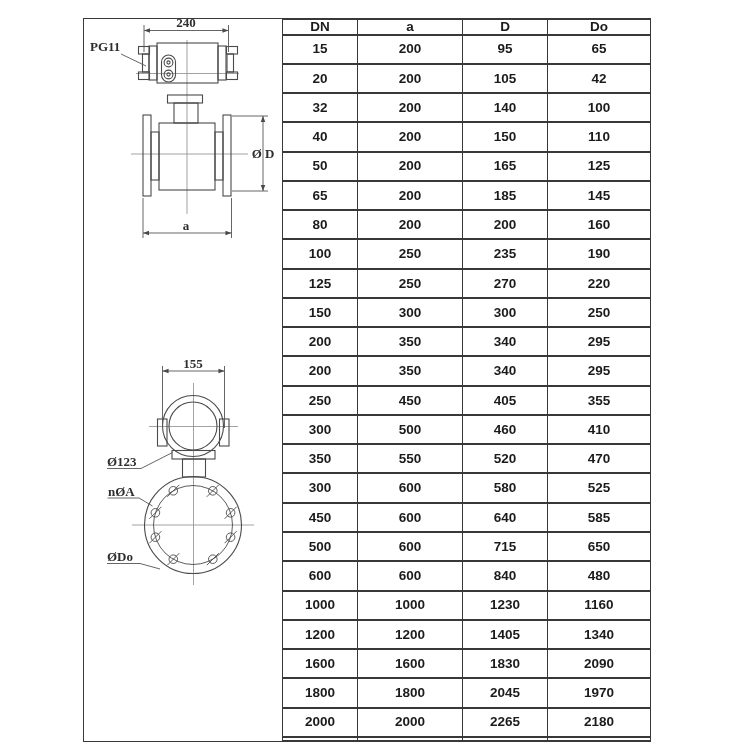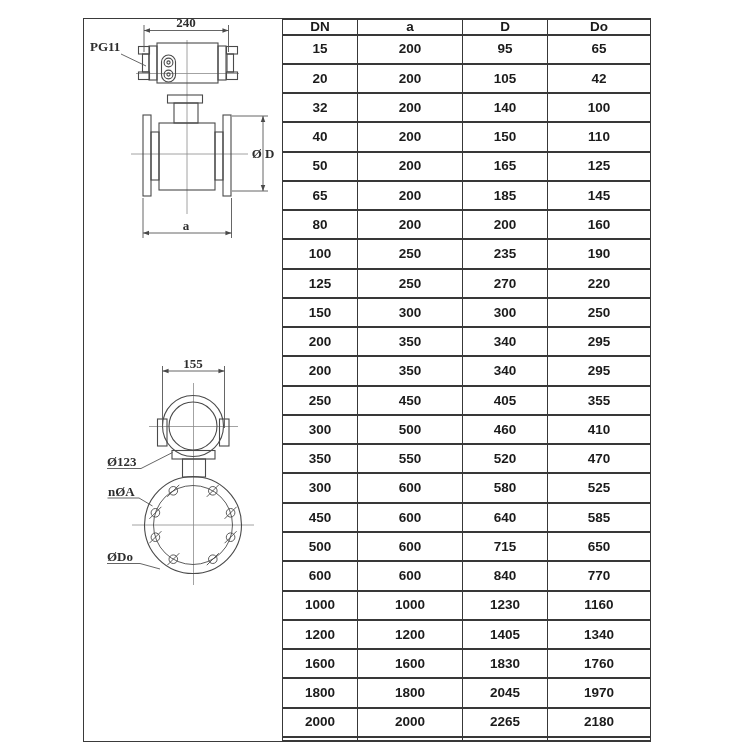--- a/index.html
+++ b/index.html
@@ -294,39 +294,39 @@
       <tr>
         <td>500</td>
         <td>600</td>
         <td>715</td>
         <td>650</td>
       </tr>
       <tr>
         <td>600</td>
         <td>600</td>
         <td>840</td>
-        <td>770</td>
+        <td>480</td>
       </tr>
       <tr>
         <td>1000</td>
         <td>1000</td>
         <td>1230</td>
         <td>1160</td>
       </tr>
       <tr>
         <td>1200</td>
         <td>1200</td>
         <td>1405</td>
         <td>1340</td>
       </tr>
       <tr>
         <td>1600</td>
         <td>1600</td>
         <td>1830</td>
-        <td>1760</td>
+        <td>2090</td>
       </tr>
       <tr>
         <td>1800</td>
         <td>1800</td>
         <td>2045</td>
         <td>1970</td>
       </tr>
       <tr>
         <td>2000</td>
         <td>2000</td>

